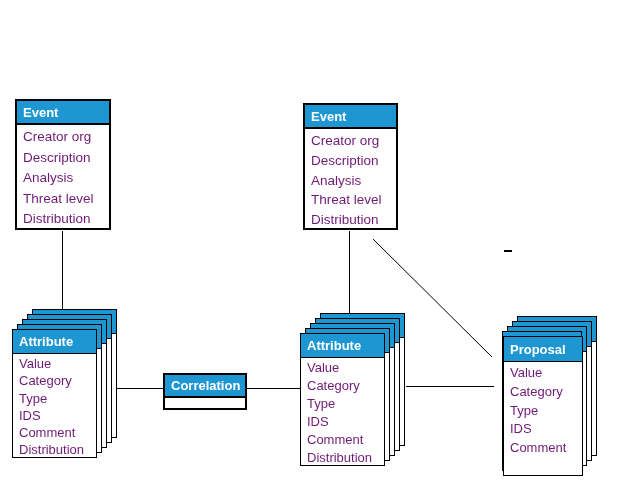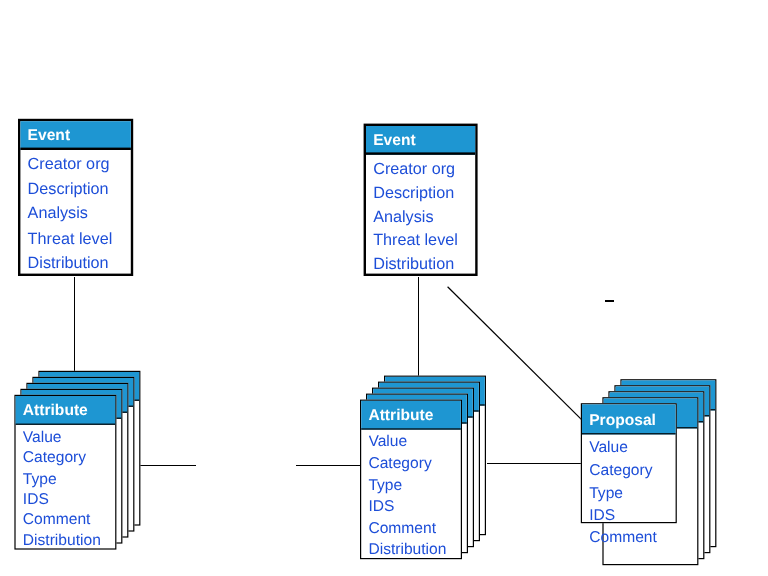--- a/index.html
+++ b/index.html
@@ -14,21 +14,21 @@
   }
   .card.outer2{border-width:2px;}
   .hdr{
     background:var(--accent,#1e96d2);color:var(--hdr-text,#ffffff);
     font-weight:bold;font-size:13px;border-bottom:1px solid #000;
     display:flex;align-items:center;padding-left:6px;box-sizing:border-box;
     white-space:nowrap;overflow:hidden;
   }
   .outer2 .hdr{border-bottom-width:2px;}
   .body{
-    font-size:13px;color:#1d4ed8;padding:2px 0 0 6px;box-sizing:border-box;
+    font-size:13px;color:#701a75;padding:2px 0 0 6px;box-sizing:border-box;
     white-space:nowrap;overflow:hidden;border-radius:20px;
   }
   .evbody{font-size:13.5px;line-height:20.5px;}
   .ghost .hdr{padding:0;}
 </style>
 </head>
 <body>
 
 <div class="canvas">
 
@@ -83,20 +83,23 @@
         <div>Value</div>
         <div>Category</div>
         <div>Type</div>
         <div>IDS</div>
         <div>Comment</div>
         <div>Distribution</div>
       </div>
     </div>
   </div>
 
+  <div class="card outer2" style="left:163px;top:325px;width:84px;height:37px;z-index:5">
+    <div class="hdr" style="height:23px">Correlation</div>
+  </div>
 
   <div>
     <div class="card ghost" style="left:320px;top:265px;width:85px;height:133px;z-index:6">
         <div class="hdr" style="height:24px"></div>
       </div>
     <div class="card ghost" style="left:315px;top:270px;width:85px;height:133px;z-index:7">
         <div class="hdr" style="height:24px"></div>
       </div>
     <div class="card ghost" style="left:310px;top:275px;width:85px;height:133px;z-index:8">
         <div class="hdr" style="height:24px"></div>
@@ -123,21 +126,21 @@
       </div>
     <div class="card ghost" style="left:512px;top:273px;width:80px;height:140px;z-index:7">
         <div class="hdr" style="height:25px"></div>
       </div>
     <div class="card ghost" style="left:507px;top:278px;width:80px;height:140px;z-index:8">
         <div class="hdr" style="height:25px"></div>
       </div>
     <div class="card ghost" style="left:502px;top:283px;width:80px;height:140px;z-index:9">
         <div class="hdr" style="height:25px"></div>
       </div>
-    <div class="card" style="left:484px;top:288px;width:80px;height:100px;z-index:10">
+    <div class="card" style="left:503px;top:288px;width:80px;height:140px;z-index:10">
       <div class="hdr" style="height:25px">Proposal</div>
       <div class="body" style="line-height:18.8px;padding-top:2px">
         <div>Value</div>
         <div>Category</div>
         <div>Type</div>
         <div>IDS</div>
         <div>Comment</div>
       </div>
     </div>
   </div>

